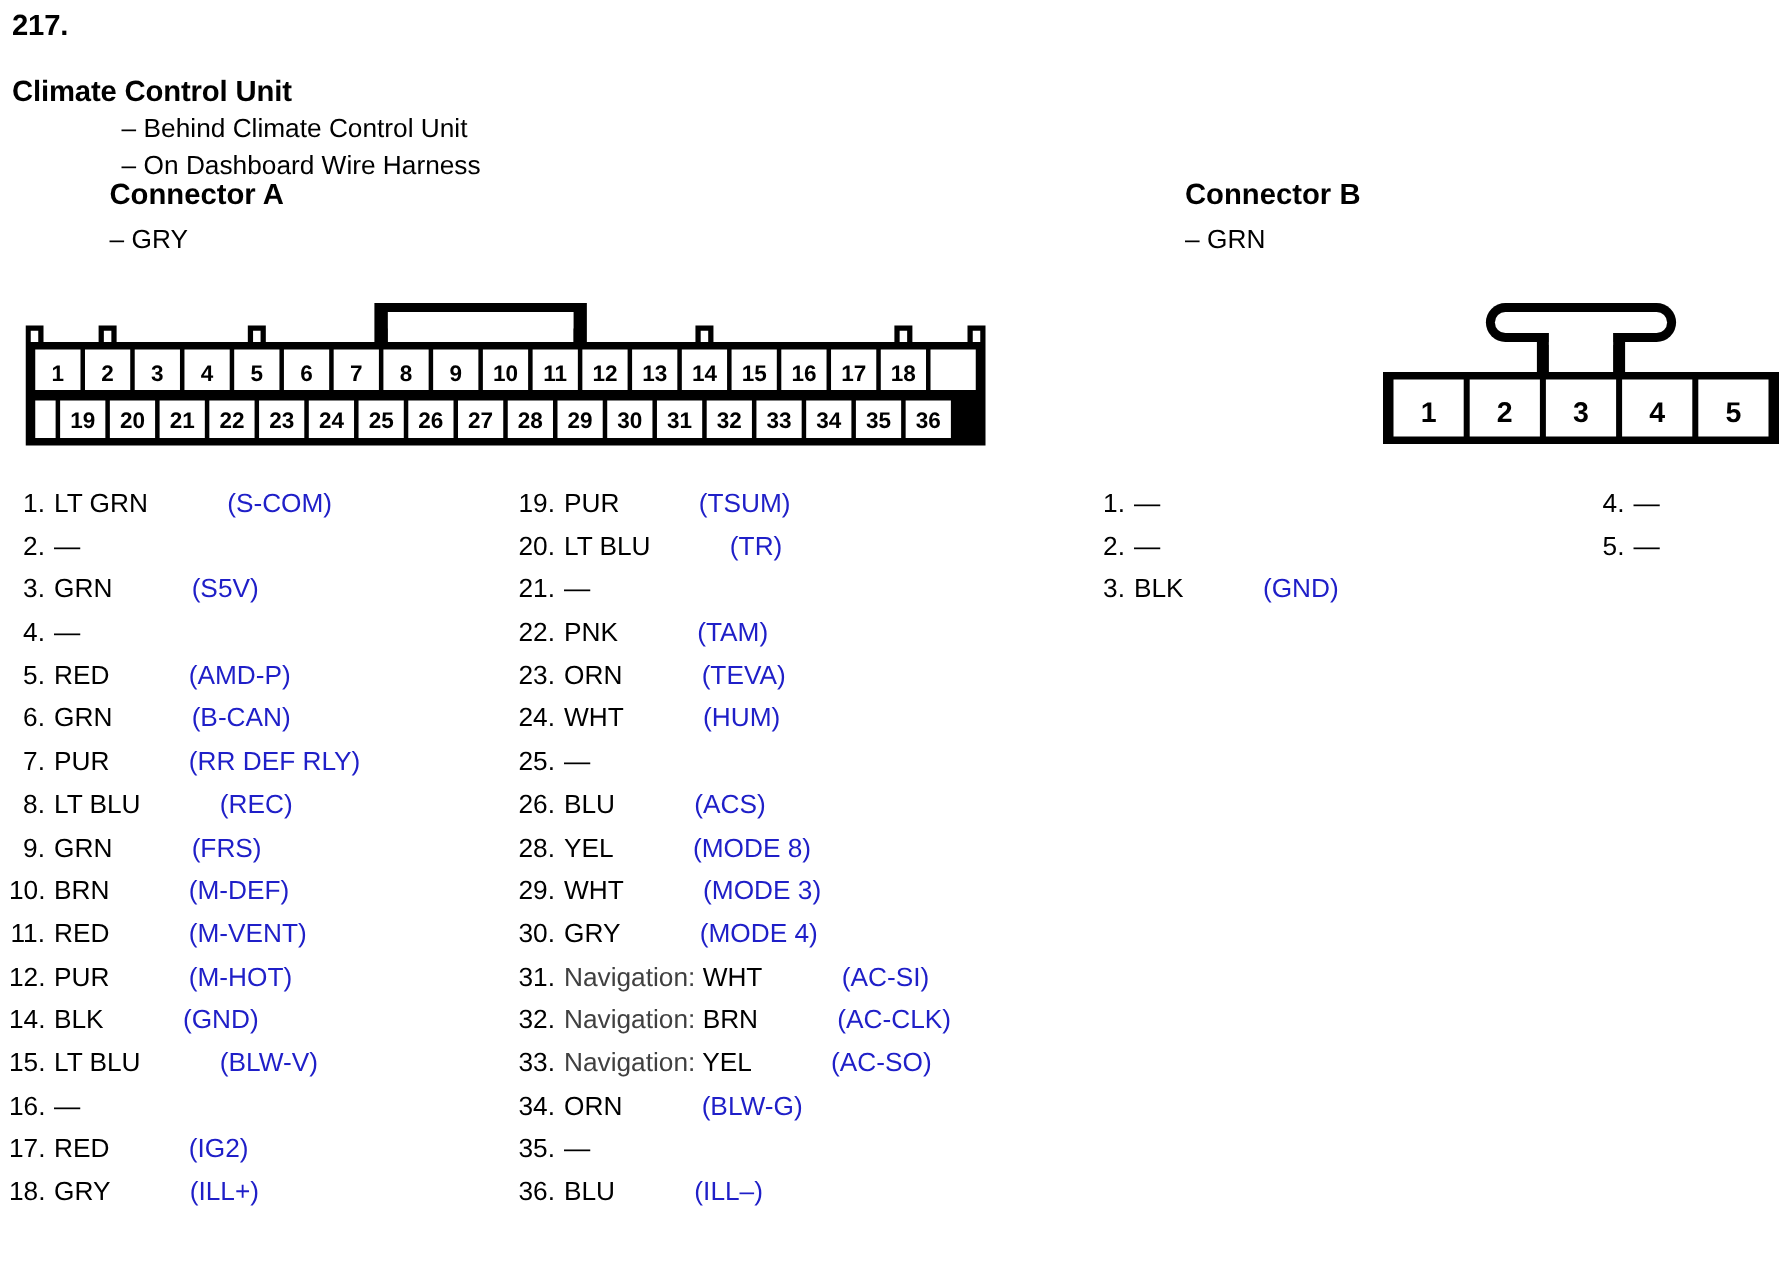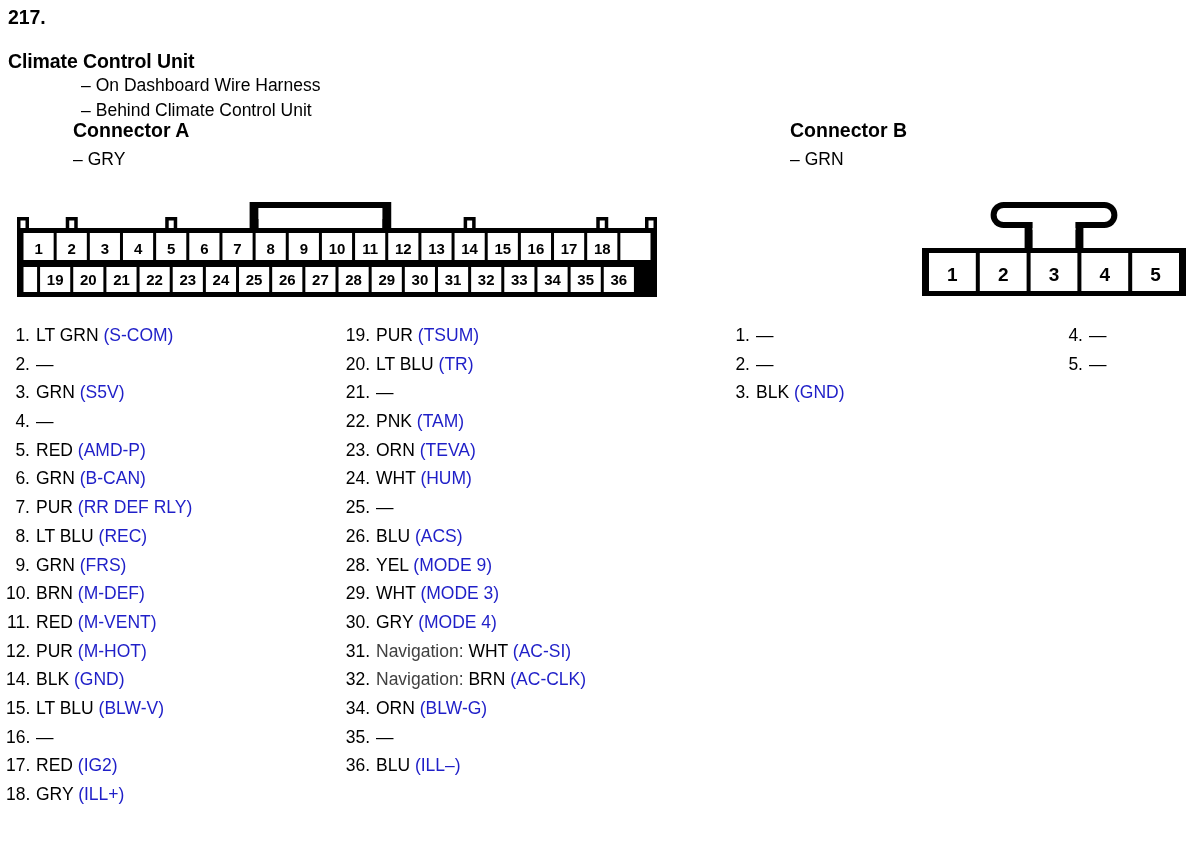--- a/index.html
+++ b/index.html
@@ -108,21 +108,21 @@
     height: 28.7px;
     white-space: nowrap;
   }
   .pin-idx {
     flex: 0 0 auto;
     text-align: right;
     padding-right: 6px;
   }
   .pin-body { flex: 0 0 auto; }
   .wire { color: #000000; }
-  .sig { color: #1f1fc8; }
+  .sig { color: #1f1fc8; padding-left: 48px; }
   .nav-prefix { color: #404040; }
   .empty-dash { color: #000000; }
 
   #list-a-col1 { left: 6px;  top: 325px; }
   #list-a-col1 .pin-idx { width: 24px; }
 
   #list-a-col2 { left: 340px; top: 325px; }
   #list-a-col2 .pin-idx { width: 30px; }
 
   #list-b-col1 { left: 730px; top: 325px; }
@@ -133,24 +133,24 @@
 </style>
 </head>
 <body>
 
 <div id="header-block">
   <div class="title-row">
     <span class="title-num">217.</span>
     <span class="title-text">Climate Control Unit</span>
   </div>
   <div class="sub-line">
+    <span class="dash">–</span><span>Behind Climate Control Unit</span>
+  </div>
+  <div class="sub-line">
     <span class="dash">–</span><span>On Dashboard Wire Harness</span>
-  </div>
-  <div class="sub-line">
-    <span class="dash">–</span><span>Behind Climate Control Unit</span>
   </div>
 </div>
 
 <div class="conn-heading" id="connA-heading">Connector A</div>
 <div class="conn-sub" id="connA-sub">
   <span class="dash">–</span><span>GRY</span>
 </div>
 
 <div class="conn-heading" id="connB-heading">Connector B</div>
 <div class="conn-sub" id="connB-sub">
@@ -376,39 +376,43 @@
     <div class="pin-row">
       <span class="pin-idx">25.</span>
       <span class="pin-body"><span class="empty-dash">—</span></span>
     </div>
     <div class="pin-row">
       <span class="pin-idx">26.</span>
       <span class="pin-body"><span class="wire">BLU</span><span class="sig"> (ACS)</span></span>
     </div>
     <div class="pin-row">
       <span class="pin-idx">28.</span>
-      <span class="pin-body"><span class="wire">YEL</span><span class="sig"> (MODE 9)</span></span>
+      <span class="pin-body"><span class="wire">YEL</span><span class="sig"> (MODE 8)</span></span>
     </div>
     <div class="pin-row">
       <span class="pin-idx">29.</span>
       <span class="pin-body"><span class="wire">WHT</span><span class="sig"> (MODE 3)</span></span>
     </div>
     <div class="pin-row">
       <span class="pin-idx">30.</span>
       <span class="pin-body"><span class="wire">GRY</span><span class="sig"> (MODE 4)</span></span>
     </div>
     <div class="pin-row">
       <span class="pin-idx">31.</span>
       <span class="pin-body"><span class="nav-prefix">Navigation: </span><span class="wire">WHT</span><span class="sig"> (AC-SI)</span></span>
     </div>
     <div class="pin-row">
       <span class="pin-idx">32.</span>
       <span class="pin-body"><span class="nav-prefix">Navigation: </span><span class="wire">BRN</span><span class="sig"> (AC-CLK)</span></span>
     </div>
     <div class="pin-row">
+      <span class="pin-idx">33.</span>
+      <span class="pin-body"><span class="nav-prefix">Navigation: </span><span class="wire">YEL</span><span class="sig"> (AC-SO)</span></span>
+    </div>
+    <div class="pin-row">
       <span class="pin-idx">34.</span>
       <span class="pin-body"><span class="wire">ORN</span><span class="sig"> (BLW-G)</span></span>
     </div>
     <div class="pin-row">
       <span class="pin-idx">35.</span>
       <span class="pin-body"><span class="empty-dash">—</span></span>
     </div>
     <div class="pin-row">
       <span class="pin-idx">36.</span>
       <span class="pin-body"><span class="wire">BLU</span><span class="sig"> (ILL–)</span></span>

